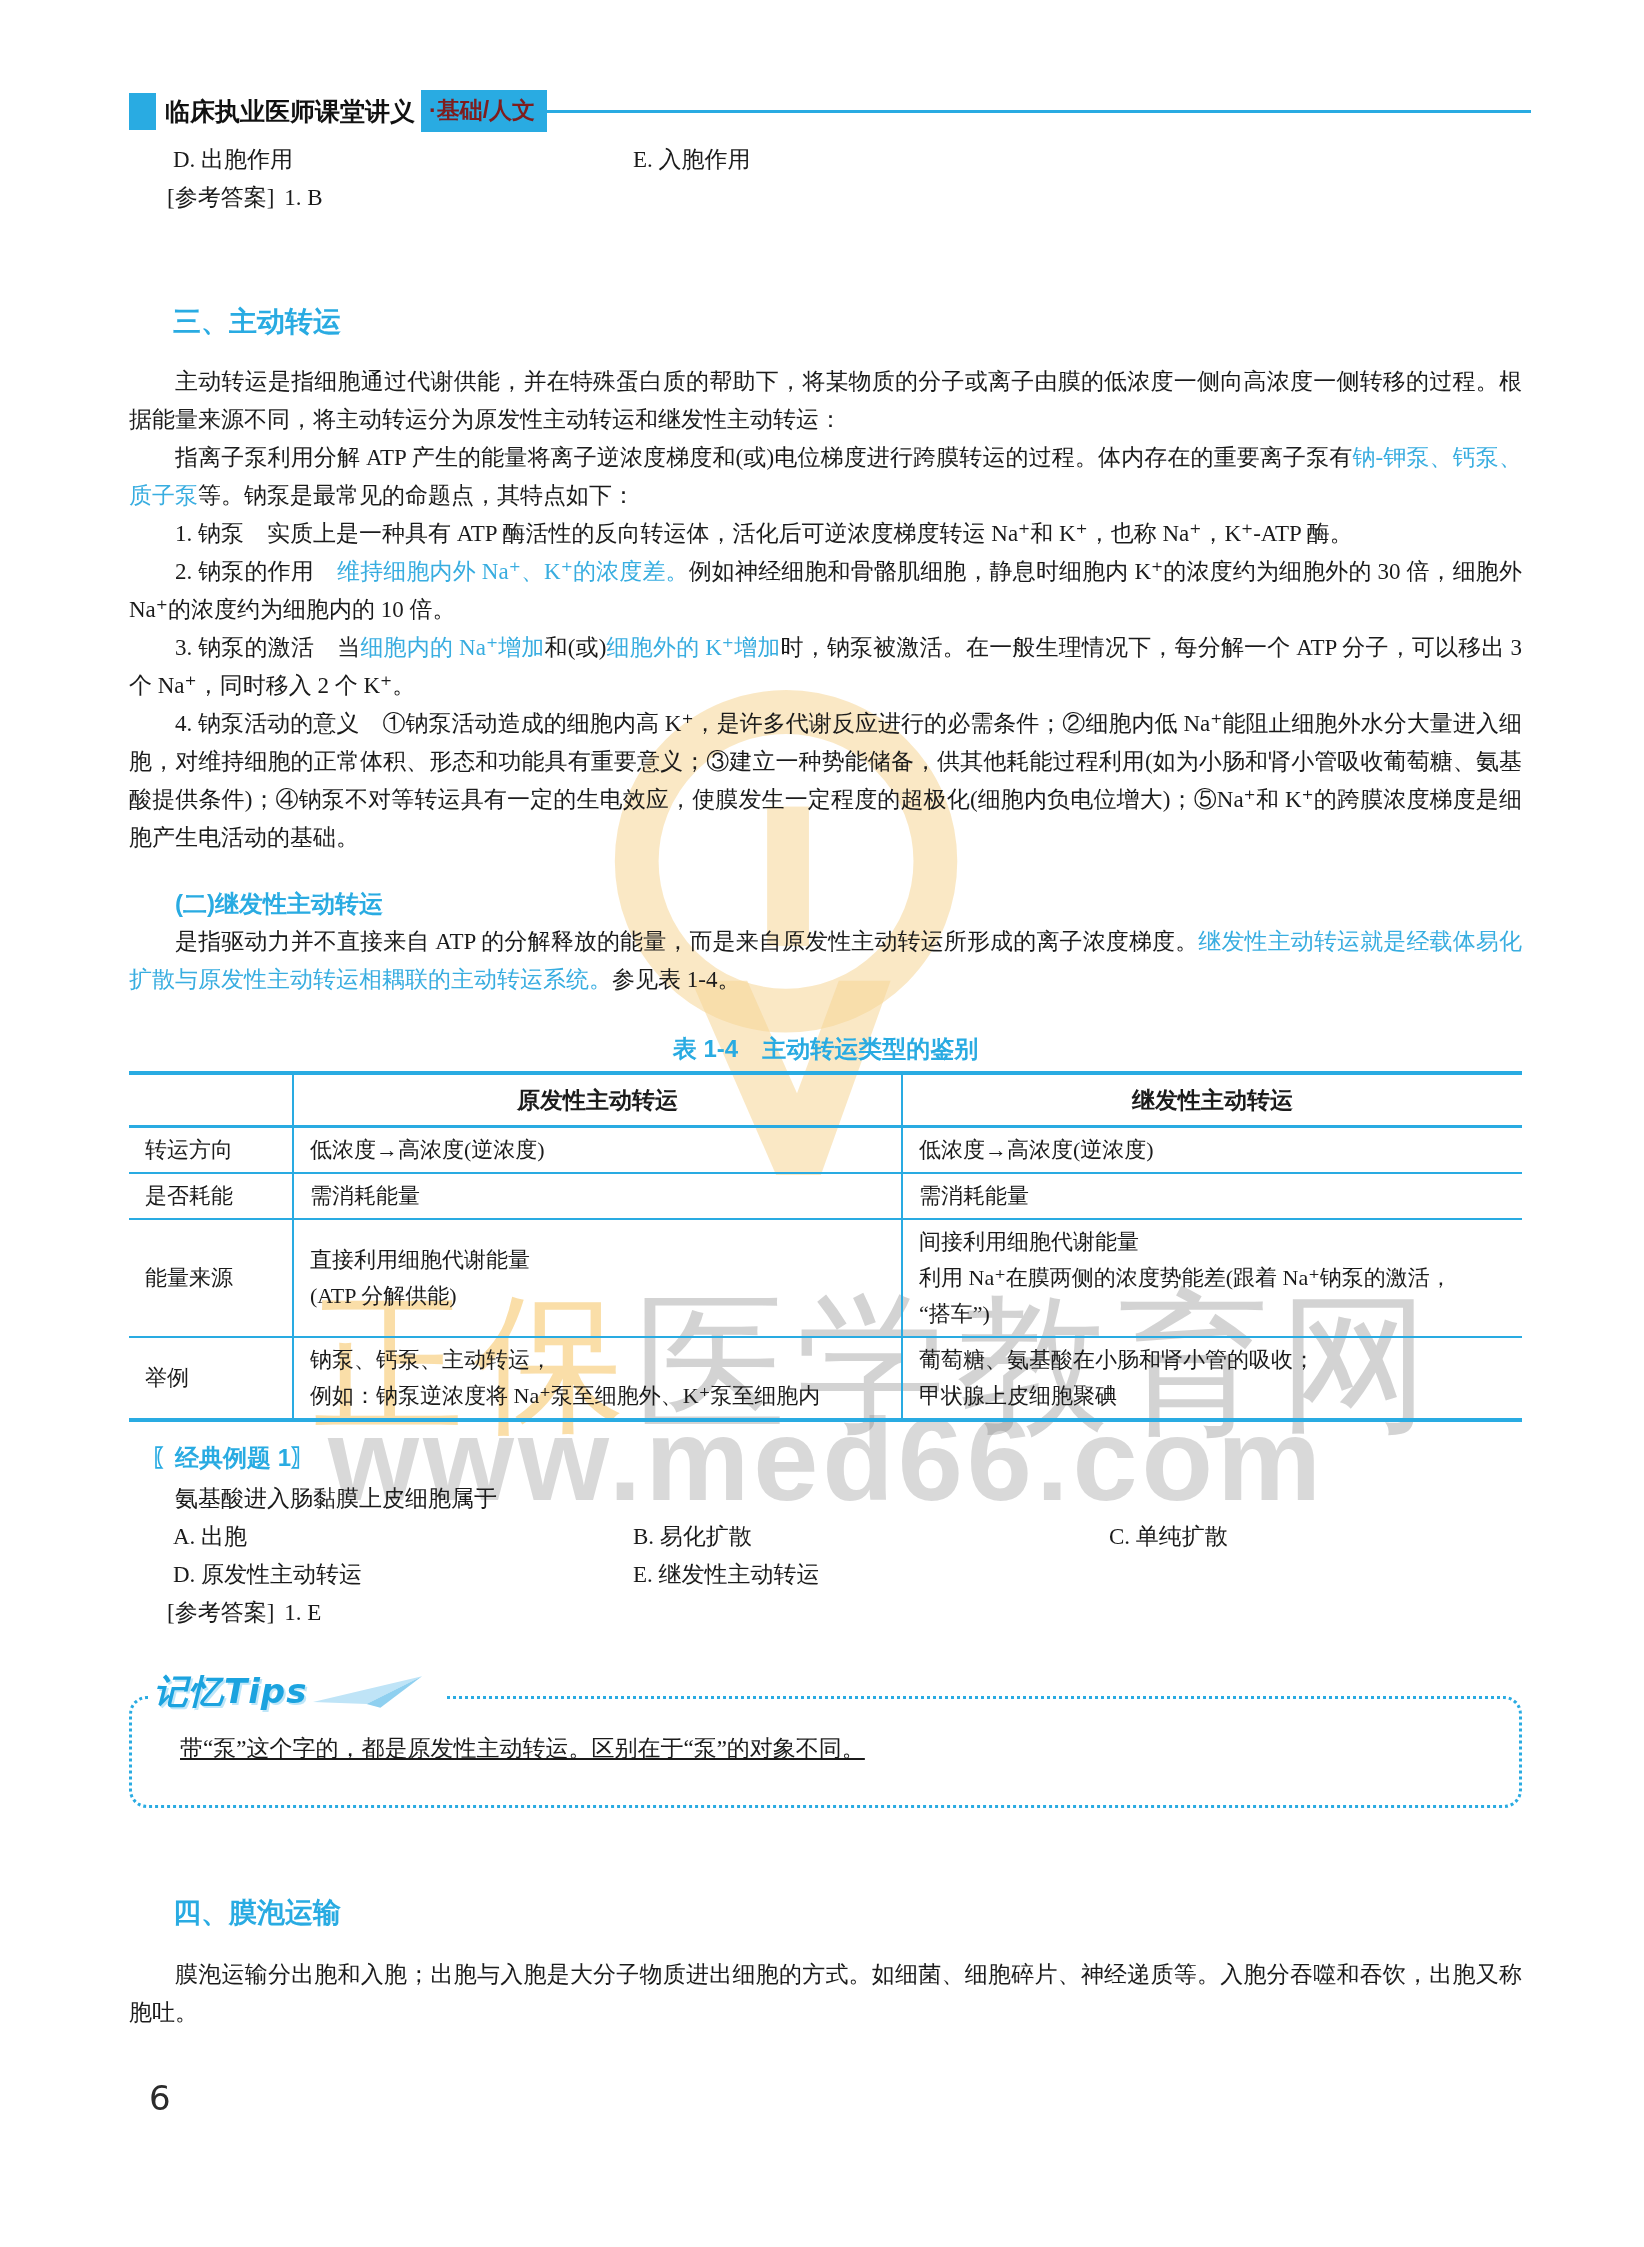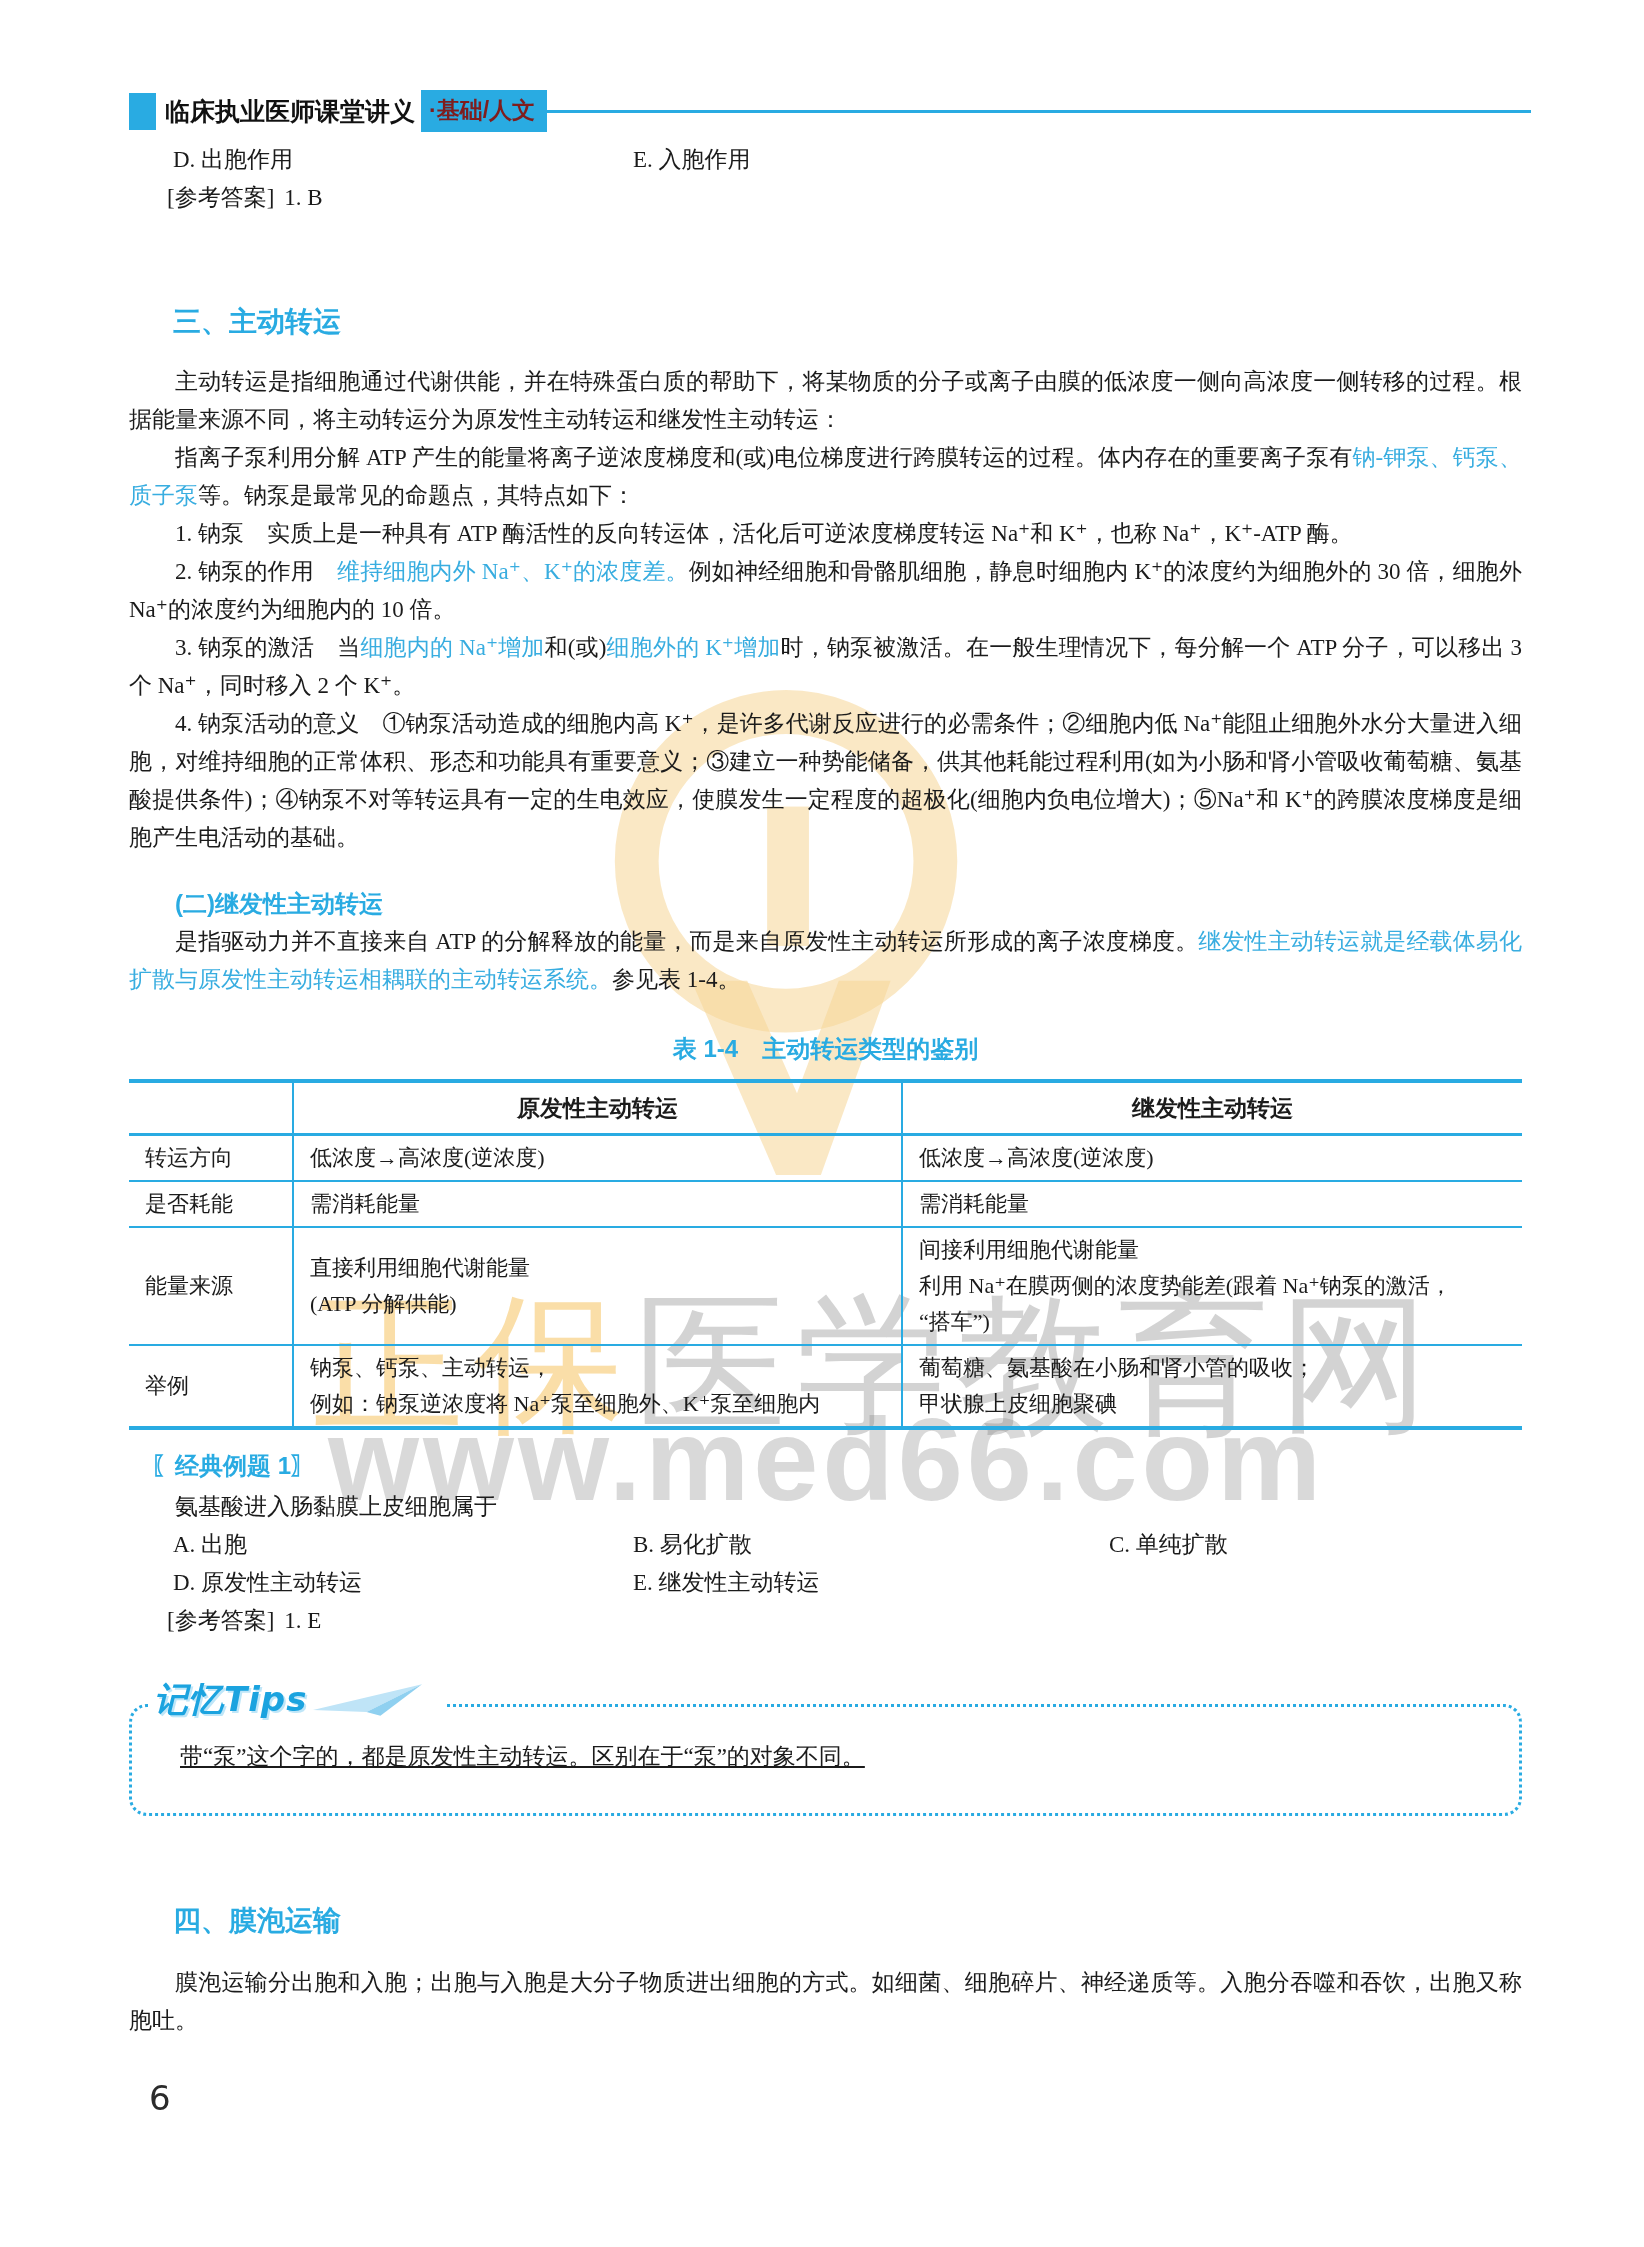--- a/index.html
+++ b/index.html
@@ -34,21 +34,21 @@
   .h-sub{font-family:"Liberation Sans","DejaVu Sans",sans-serif;font-weight:bold;
     font-size:24px;line-height:38px;color:var(--accent);margin:0;padding-left:46px;}
   .opt-row{font-size:23px;line-height:38px;padding-left:44px;white-space:nowrap;}
   .opt-row .c1{display:inline-block;width:460px;}
   .opt-row .c2{display:inline-block;width:476px;}
   .ans-row{font-size:23px;line-height:38px;padding-left:38px;}
   .ans-row .k{margin-right:10px;}
   
   .tbl-title{font-family:"Liberation Sans","DejaVu Sans",sans-serif;font-weight:bold;
     font-size:24px;line-height:40px;color:var(--accent);text-align:center;margin-top:30px;}
-  table.cmp{border-collapse:collapse;width:100%;margin-top:10px;
+  table.cmp{border-collapse:collapse;width:100%;margin-top:2px;
     border-top:4px solid var(--accent);border-bottom:4px solid var(--accent);}
   table.cmp td,table.cmp th{border-left:2px solid var(--accent);font-size:22px;line-height:36px;
     vertical-align:middle;padding:4px 0 4px 16px;text-align:left;}
   table.cmp td:first-child,table.cmp th:first-child{border-left:none;}
   table.cmp thead th{font-family:"Liberation Sans","DejaVu Sans",sans-serif;font-weight:bold;
     font-size:23px;text-align:center;border-bottom:3px solid var(--accent);height:42px;padding-left:0;}
   table.cmp tbody tr td{border-bottom:2px solid var(--accent);}
   table.cmp tbody tr:last-child td{border-bottom:none;}
   .rh{height:46px;}
   

